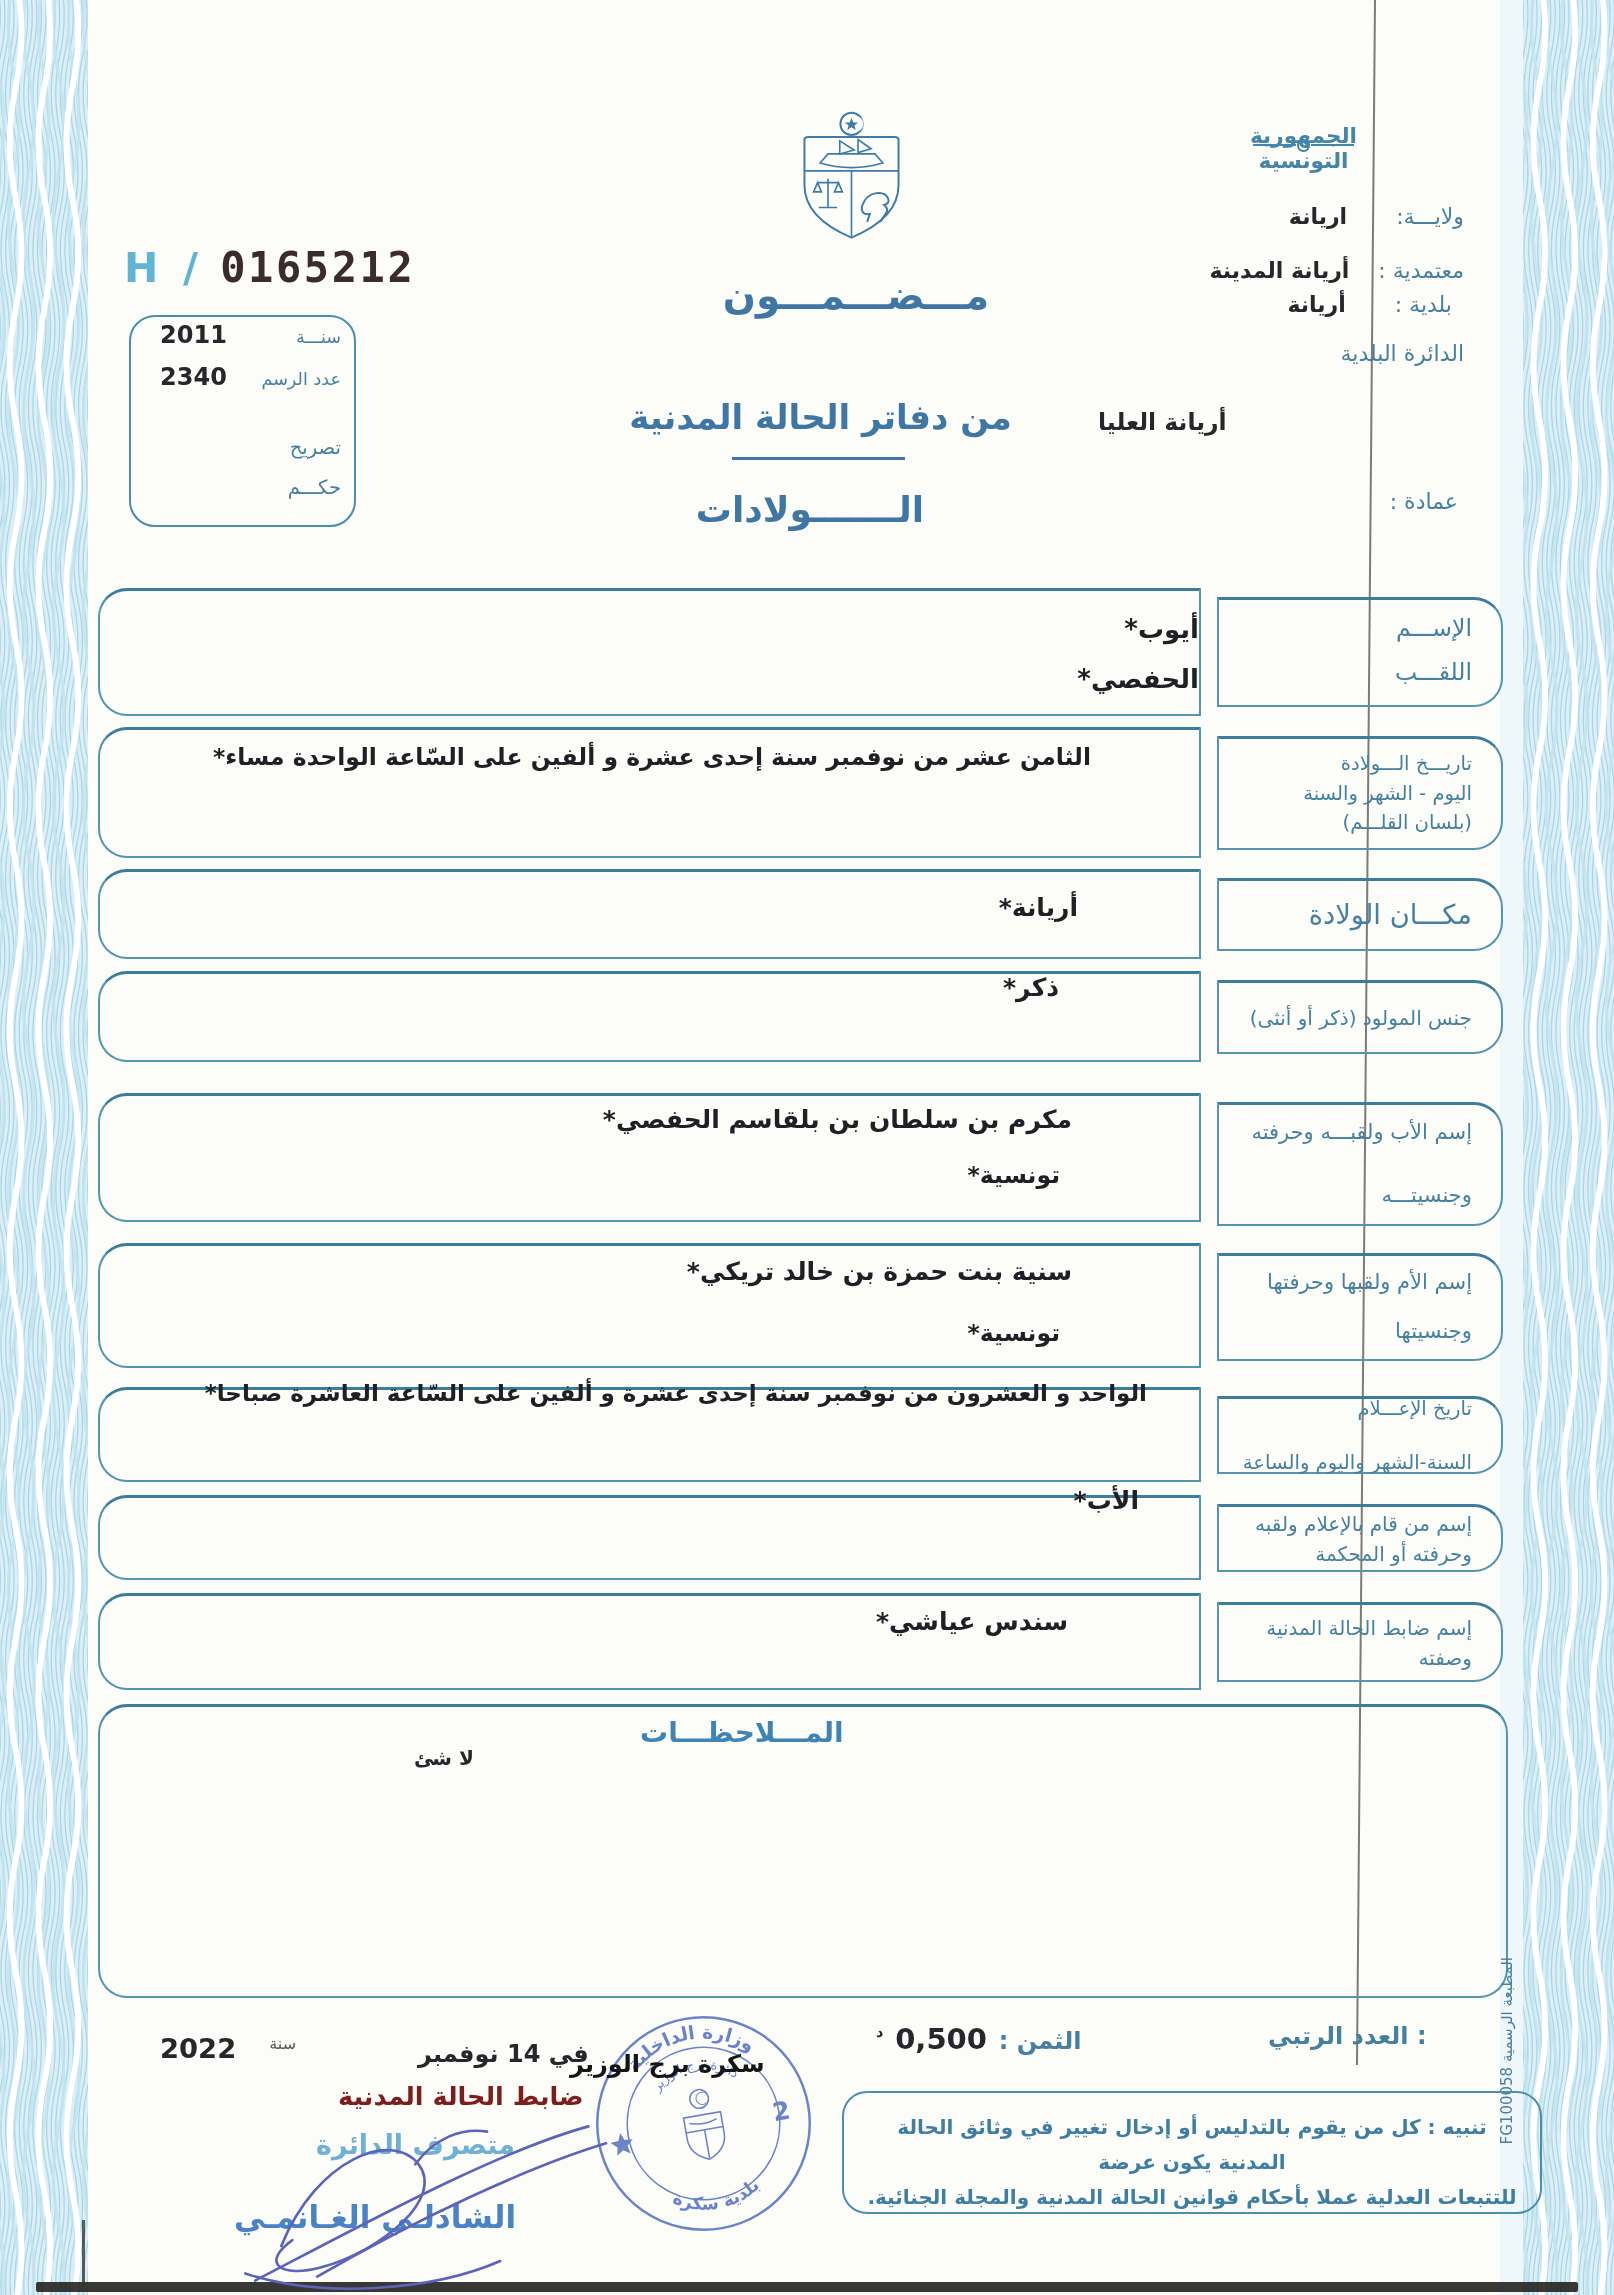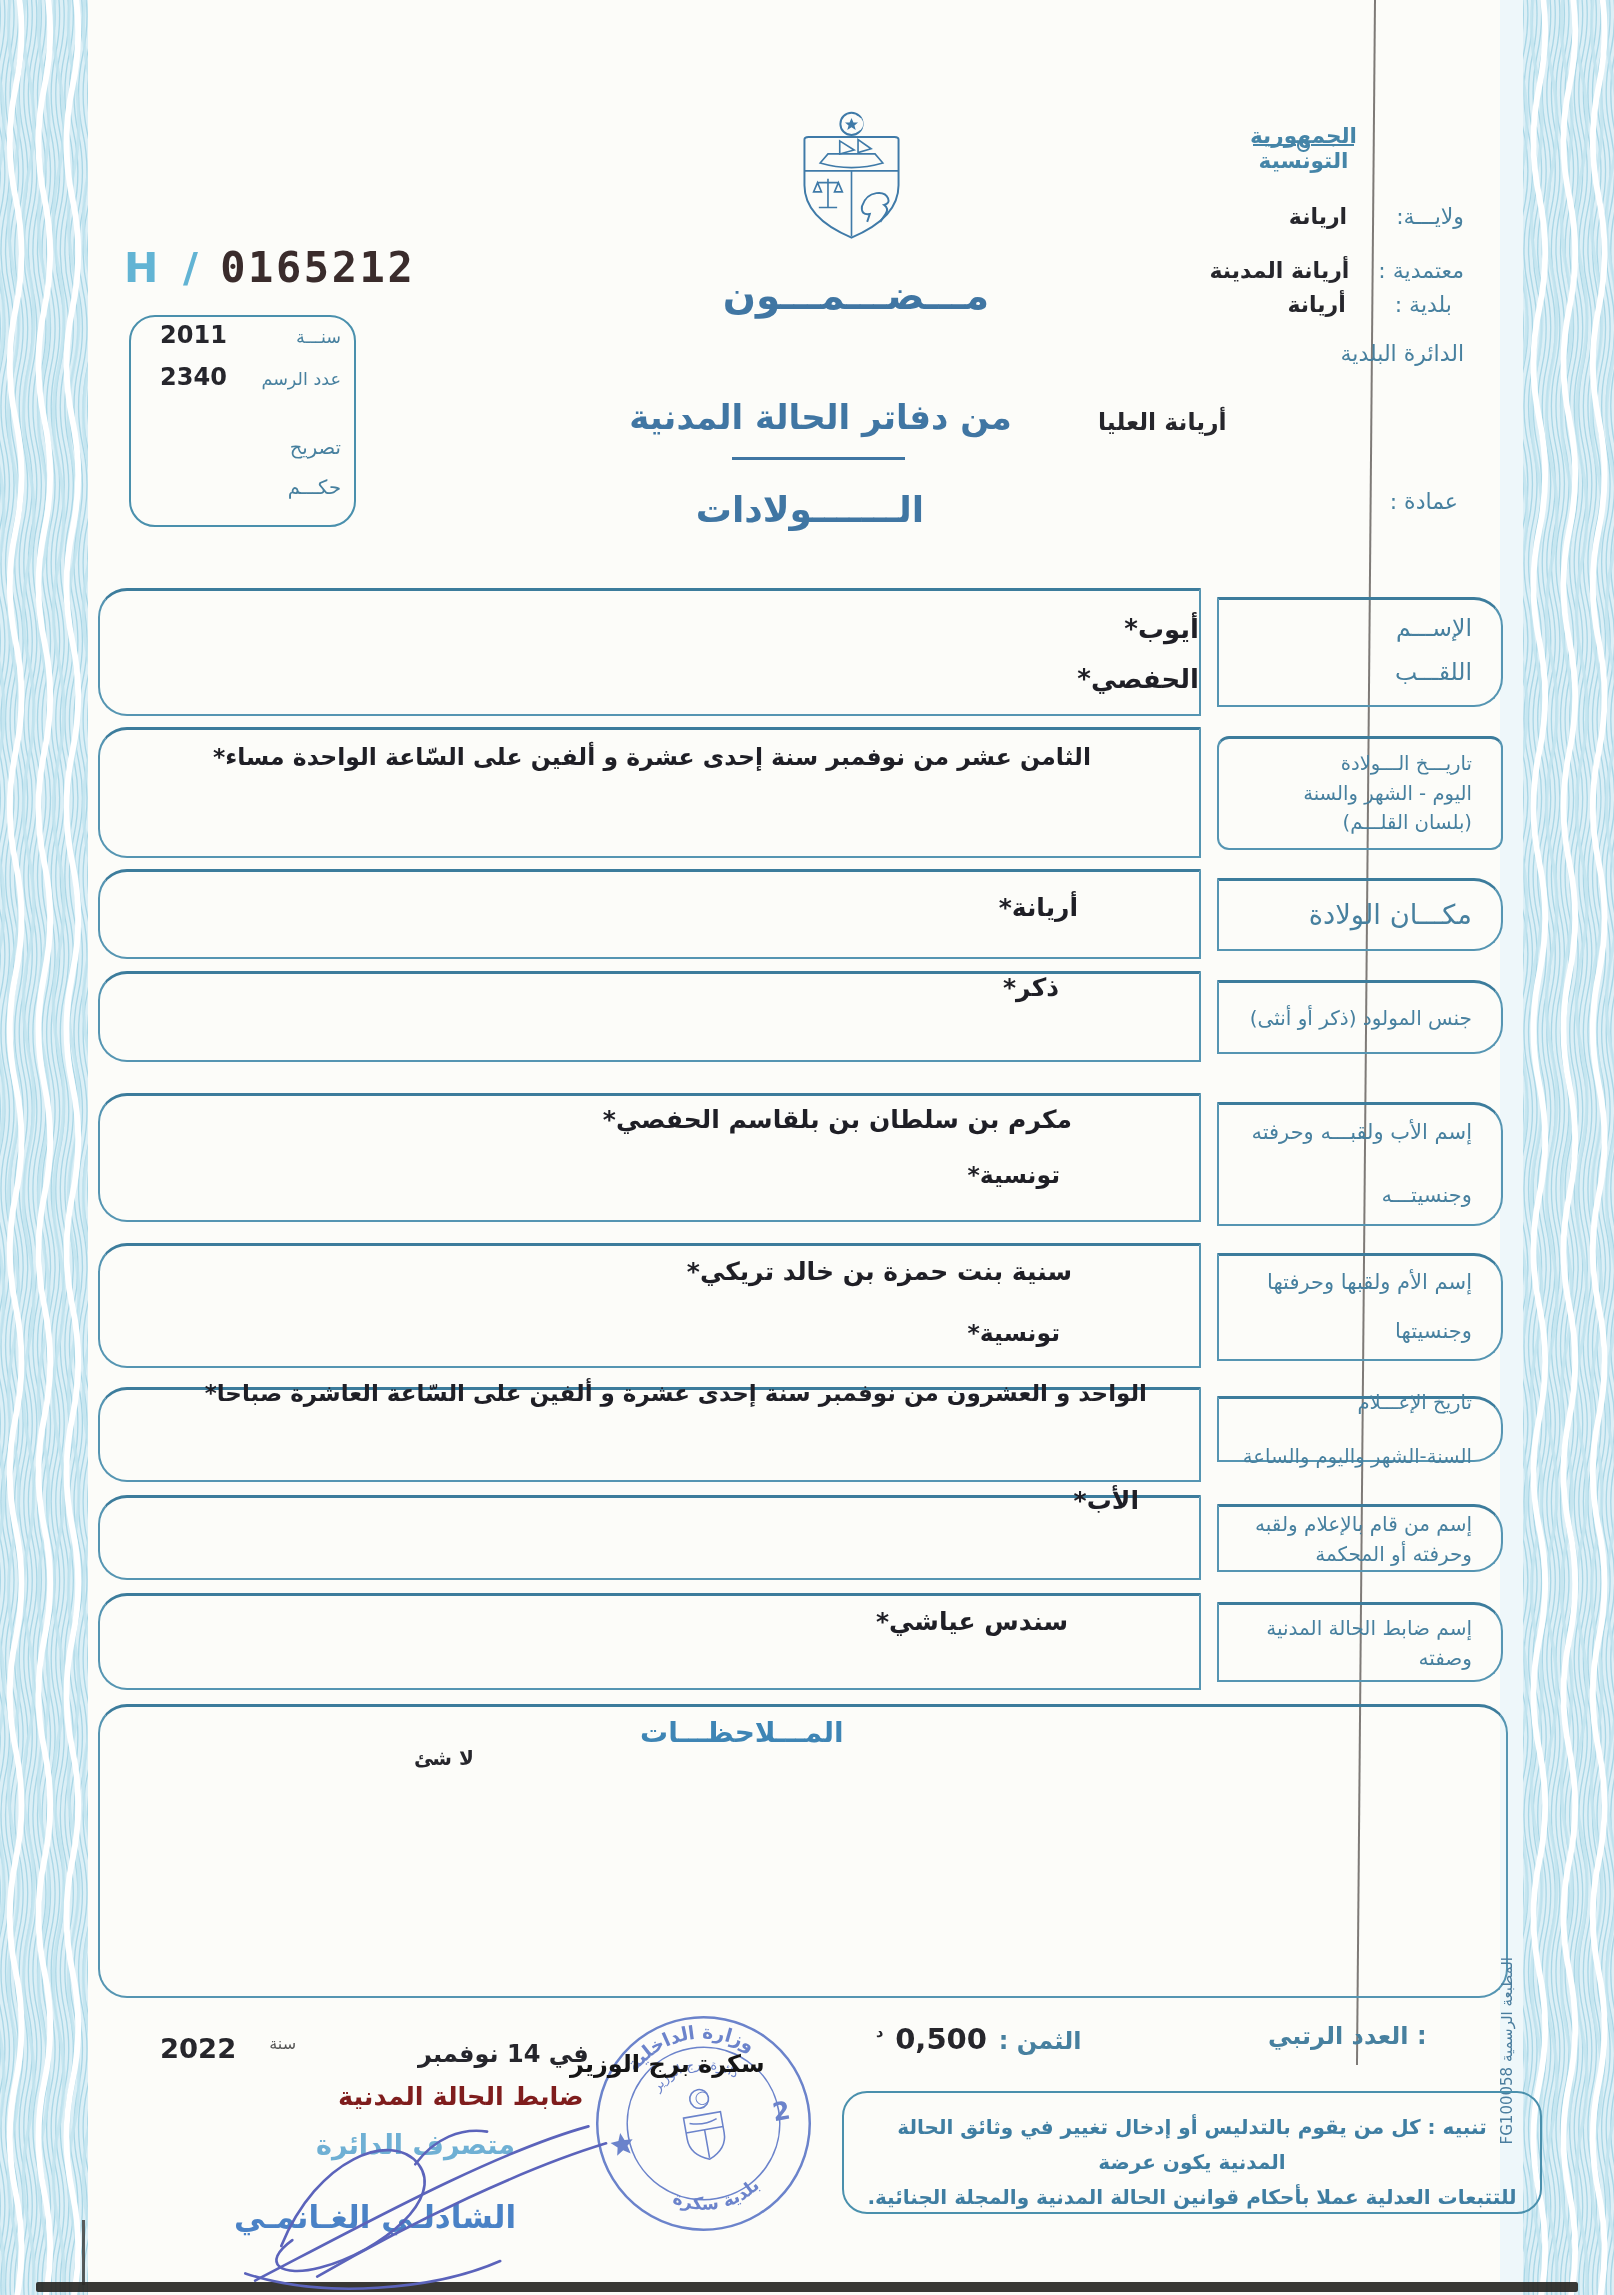--- a/index.html
+++ b/index.html
@@ -238,21 +238,21 @@
     </div>
   </div>
   <div class="lbox" style="top:597px;height:110px;justify-content:space-between;padding:10.5px 0 14.4px 0;font-size:23.5px;">
     <div class="ln">الإســـم</div>
     <div class="ln">اللقـــب</div>
   </div>
 
   <div class="vbox" style="top:727px;height:131px;">
     <div class="val" style="top:13px;padding-left:26px;padding-right:108px;font-size:23.5px;">الثامن عشر من نوفمبر سنة إحدى عشرة و ألفين على السّاعة الواحدة مساء*</div>
   </div>
-  <div class="lbox" style="top:736px;height:114px;font-size:19.6px;border-radius:12px;">
+  <div class="lbox" style="top:736px;height:114px;font-size:19.6px;">
     <div class="ln">تاريـــخ الـــولادة</div>
     <div class="ln">اليوم - الشهر والسنة</div>
     <div class="ln">(بلسان القلـــم)</div>
   </div>
 
   <div class="vbox" style="top:869px;height:90px;">
     <div class="val" style="top:21px;padding-right:121px;font-size:25px;">أريانة*</div>
   </div>
   <div class="lbox" style="top:878px;height:73px;font-size:27.4px;">
     <div class="ln">مكـــان الولادة</div>
@@ -279,21 +279,21 @@
     <div class="val" style="top:73px;padding-right:139px;font-size:23.5px;">تونسية*</div>
   </div>
   <div class="lbox" style="top:1253px;height:108px;justify-content:space-between;padding:10.5px 0 11.8px 0;font-size:21px;">
     <div class="ln">إسم الأم ولقبها وحرفتها</div>
     <div class="ln">وجنسيتها</div>
   </div>
 
   <div class="vbox" style="top:1387px;height:95px;">
     <div class="val" style="top:-10.5px;padding-right:52px;font-size:23px;z-index:2;">الواحد و العشرون من نوفمبر سنة إحدى عشرة و ألفين على السّاعة العاشرة صباحا*</div>
   </div>
-  <div class="lbox" style="top:1396px;height:66px;font-size:19.6px;gap:24px;">
+  <div class="lbox" style="top:1396px;height:78px;font-size:19.6px;gap:24px;">
     <div class="ln">تاريخ الإعـــلام</div>
     <div class="ln">السنة-الشهر واليوم والساعة</div>
   </div>
 
   <div class="vbox" style="top:1495px;height:85px;">
     <div class="val" style="top:-11.8px;padding-right:60px;font-size:25px;z-index:2;">الأب*</div>
   </div>
   <div class="lbox" style="top:1504px;height:68px;font-size:20px;">
     <div class="ln">إسم من قام بالإعلام ولقبه</div>
     <div class="ln">وحرفته أو المحكمة</div>

